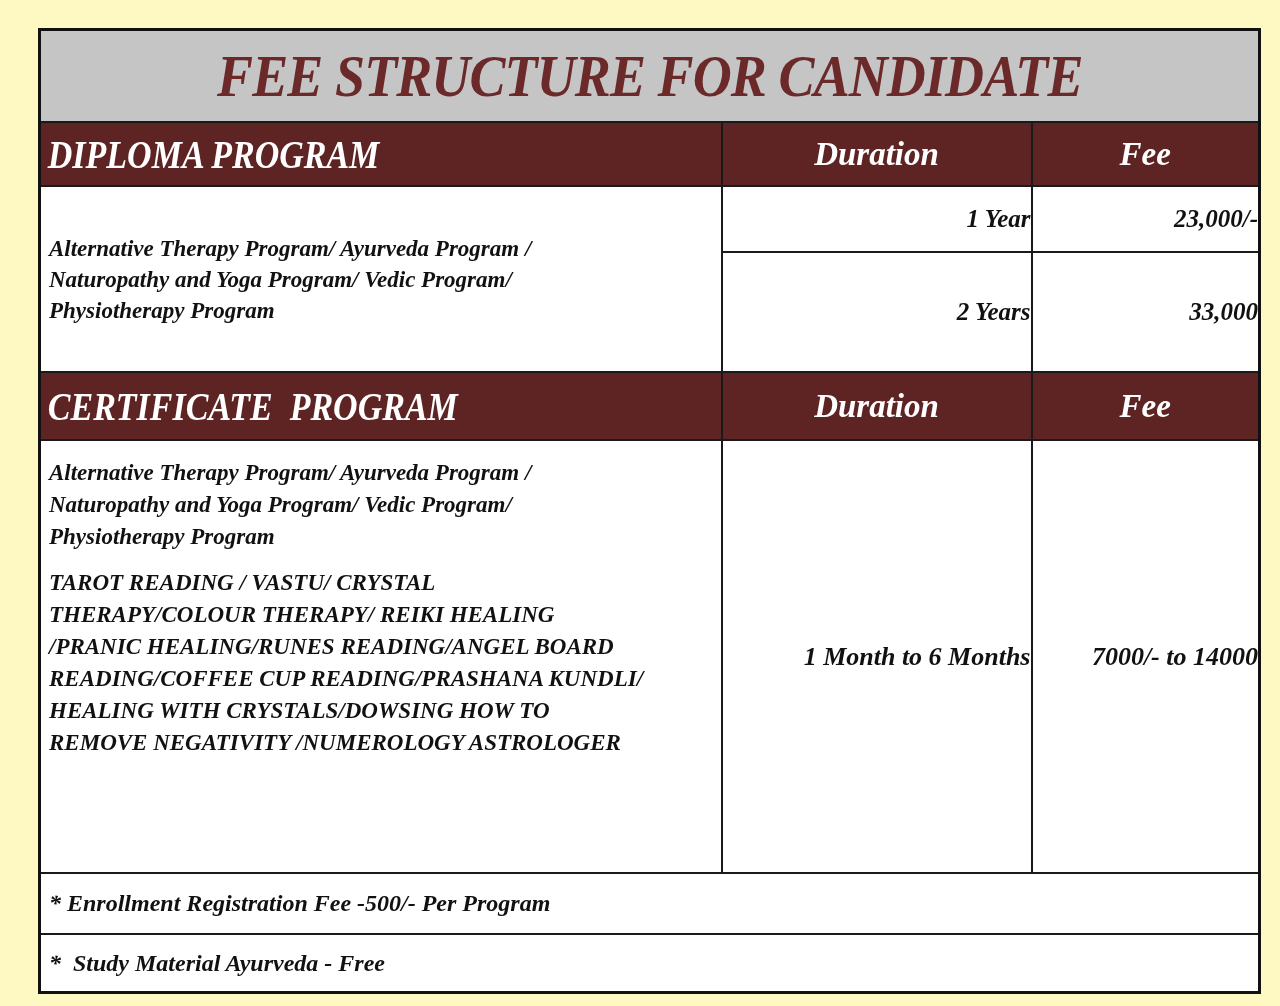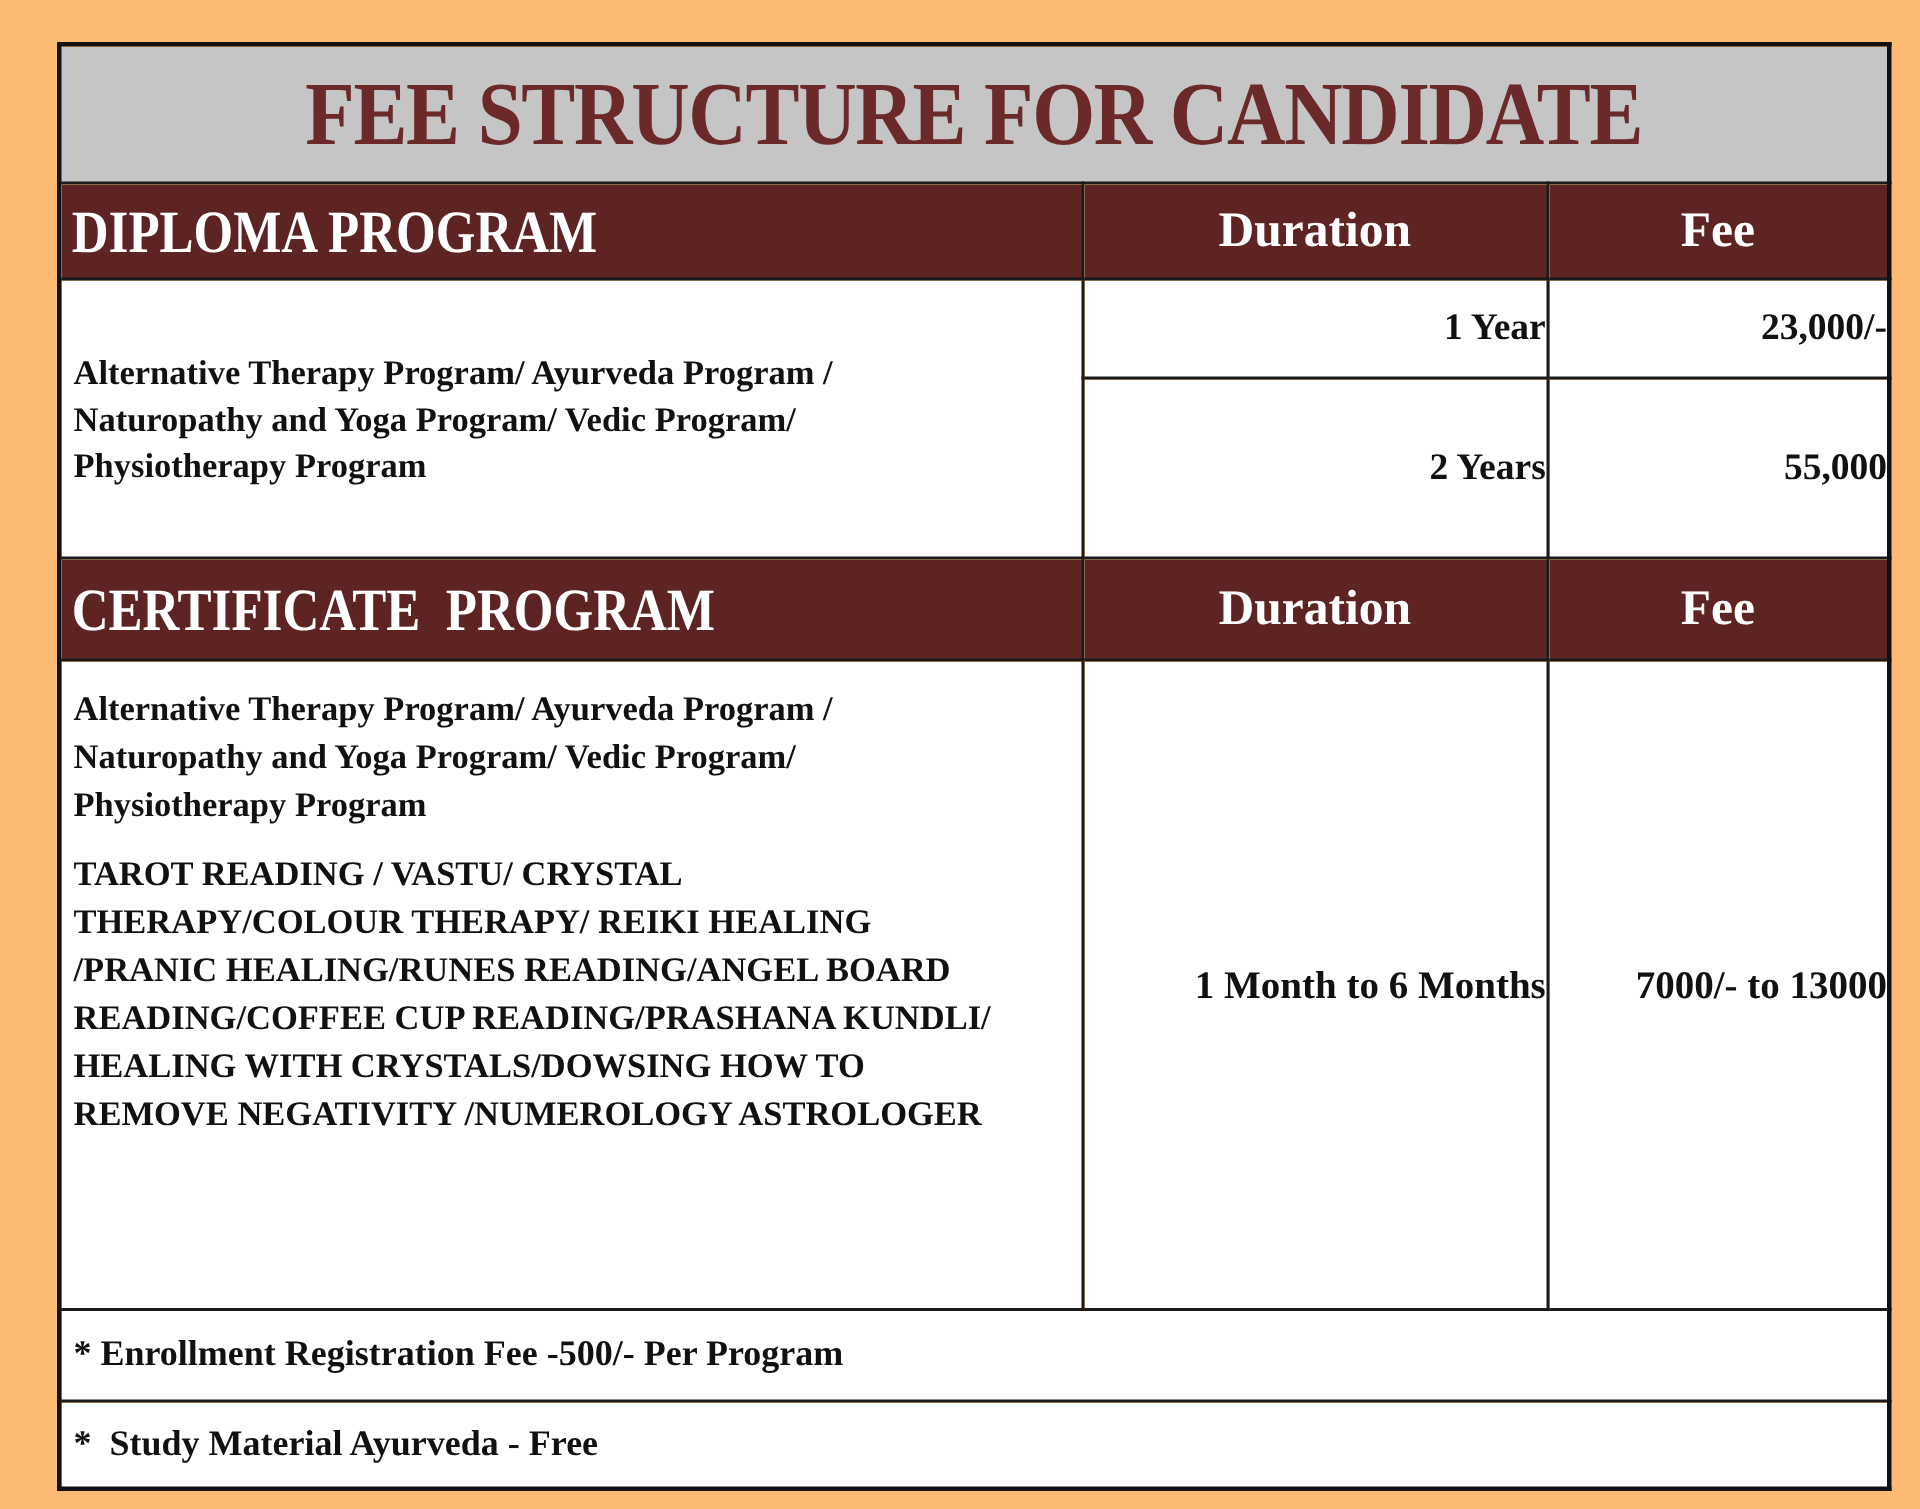--- a/index.html
+++ b/index.html
@@ -8,22 +8,23 @@
     background: #ffffff;
     width: 1280px;
     height: 1006px;
     font-family: "Liberation Serif", serif;
     color: var(--body_text, #111111);
   }
   .page {
     position: relative;
     width: 1280px;
     height: 1006px;
-    background: #fdba74;
+    background: #fef9c3;
     overflow: hidden;
+    font-style: italic;
   }
   table.fee-table {
     position: absolute;
     left: 38px;
     top: 28px;
     width: 1220px;
     border-collapse: collapse;
     table-layout: fixed;
     border: 3px solid #111111;
   }
@@ -149,21 +150,21 @@
 
     <tr class="dip-row-1">
       <td rowspan="2" class="program-cell">Alternative Therapy Program/ Ayurveda Program /
 Naturopathy and Yoga Program/ Vedic Program/
 Physiotherapy Program</td>
       <td class="val-cell">1 Year</td>
       <td class="val-cell">23,000/-</td>
     </tr>
     <tr class="dip-row-2">
       <td class="val-cell">2 Years</td>
-      <td class="val-cell">55,000</td>
+      <td class="val-cell">33,000</td>
     </tr>
 
     <tr class="band band-2">
       <td>
         <div class="band-heading">CERTIFICATE  PROGRAM</div>
       </td>
       <td class="band-col">Duration</td>
       <td class="band-col">Fee</td>
     </tr>
 
@@ -173,21 +174,21 @@
 Naturopathy and Yoga Program/ Vedic Program/
 Physiotherapy Program</div>
         <div class="program-para">TAROT READING / VASTU/ CRYSTAL
 THERAPY/COLOUR THERAPY/ REIKI HEALING
 /PRANIC HEALING/RUNES READING/ANGEL BOARD
 READING/COFFEE CUP READING/PRASHANA KUNDLI/
 HEALING WITH CRYSTALS/DOWSING HOW TO
 REMOVE NEGATIVITY /NUMEROLOGY ASTROLOGER</div>
       </td>
       <td class="val-cell val-cell-lg">1 Month to 6 Months</td>
-      <td class="val-cell val-cell-lg">7000/- to 13000</td>
+      <td class="val-cell val-cell-lg">7000/- to 14000</td>
     </tr>
 
     <tr class="foot foot-1">
       <td colspan="3">* Enrollment Registration Fee -500/- Per Program</td>
     </tr>
     <tr class="foot foot-2">
       <td colspan="3">*  Study Material Ayurveda - Free</td>
     </tr>
   </tbody>
     </table>

